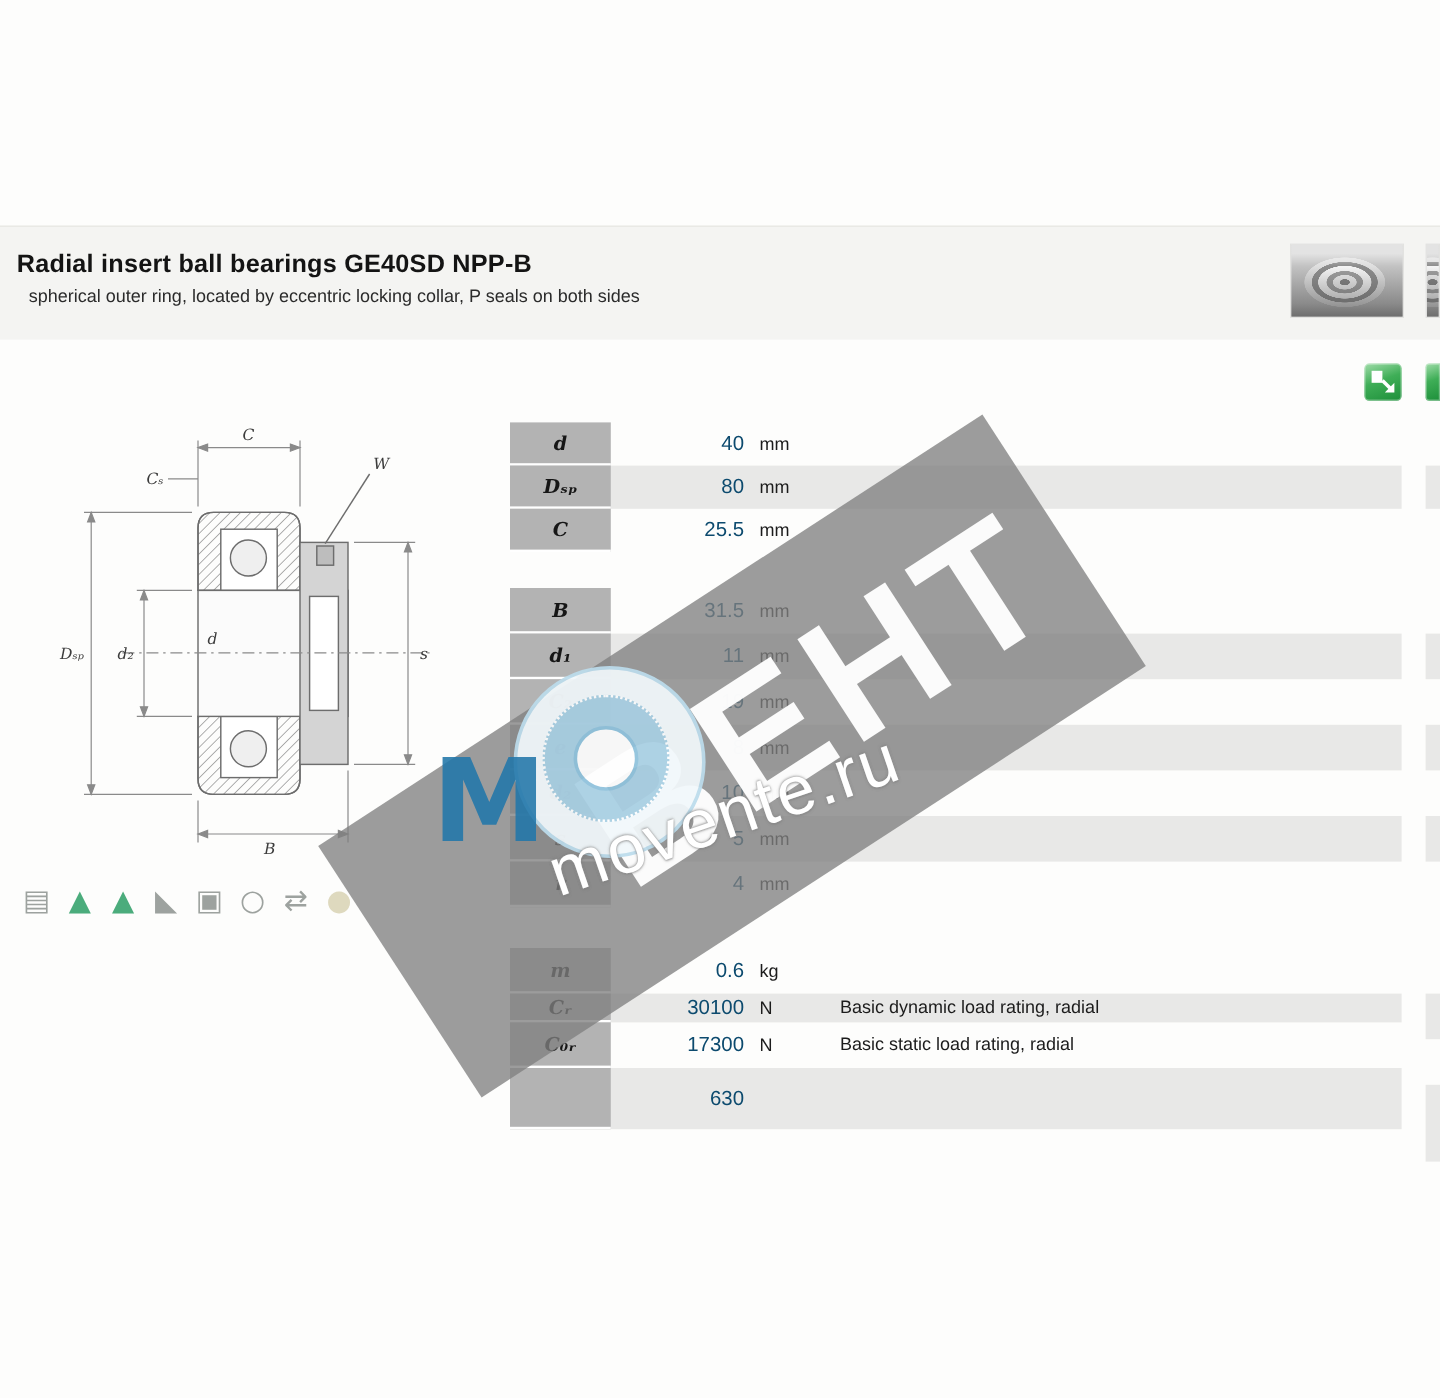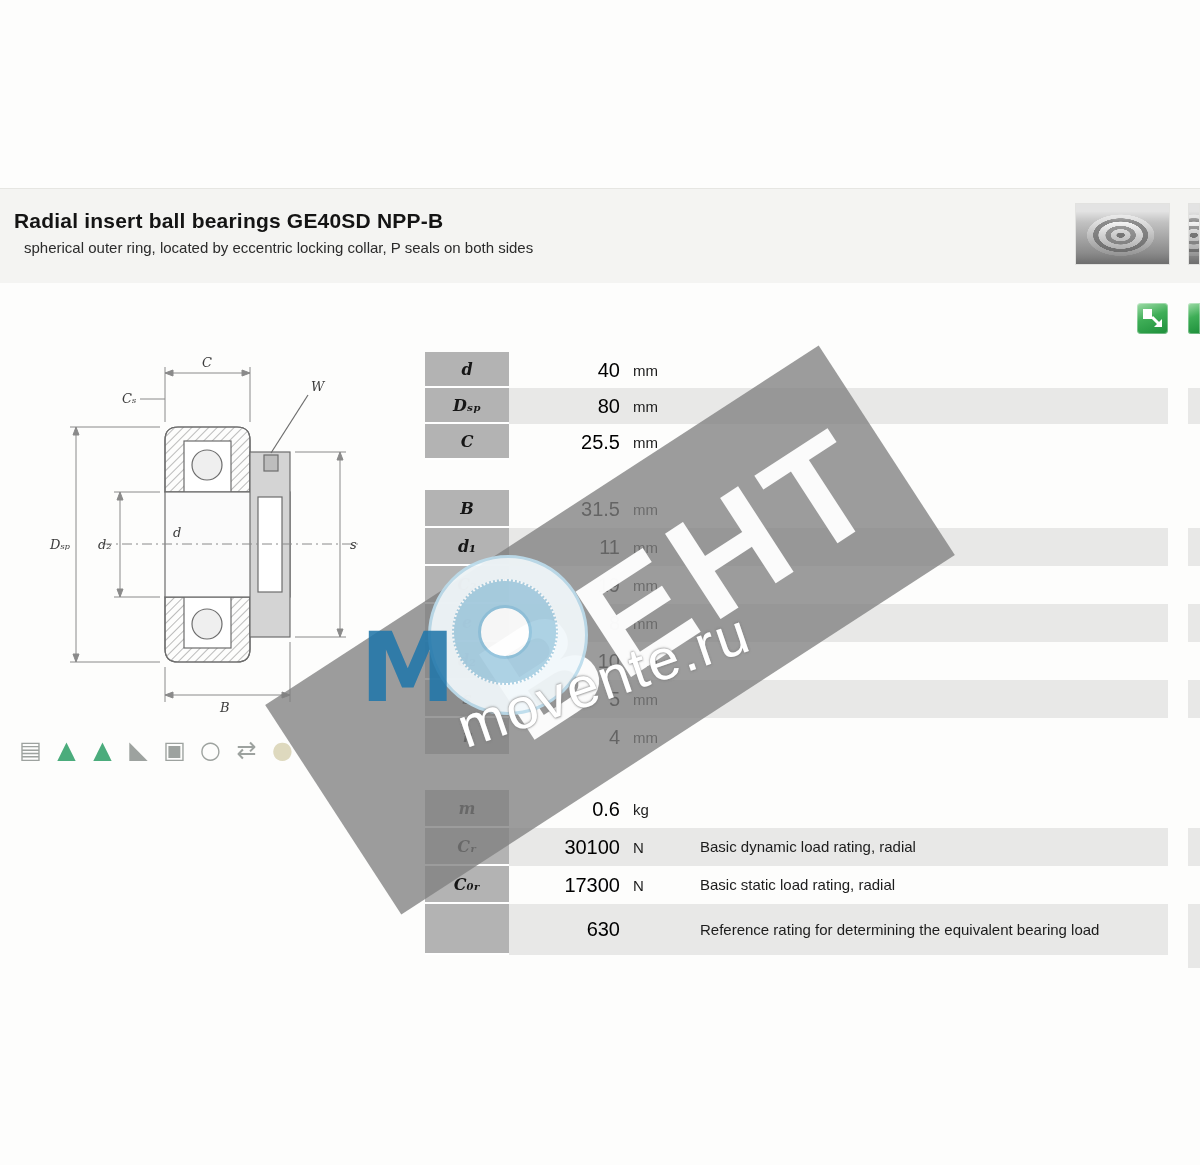--- a/index.html
+++ b/index.html
@@ -29,21 +29,21 @@
   
   .feature-row{position:absolute;left:16px;top:726px;width:300px;height:48px;display:flex;align-items:center;gap:7px;}
   .feature-ic{width:29px;height:36px;display:flex;align-items:center;justify-content:center;font-size:24px;line-height:1;font-family:"DejaVu Sans",sans-serif;opacity:.85;}
   
   .block{position:absolute;left:425px;width:743px;}
   .row{display:flex;align-items:center;box-sizing:border-box;}
   .row.alt{background:#e8e8e7;}
   .sym-cell{width:84px;align-self:stretch;background:#b3b3b3;border-bottom:2px solid #ffffff;
     display:flex;align-items:center;justify-content:center;
     font-family:"DejaVu Serif","DejaVu Sans",serif;font-style:italic;font-weight:bold;font-size:16px;color:#161616;}
-  .val{width:111px;text-align:right;font-size:20px;color:#000000;}
+  .val{width:111px;text-align:right;font-size:17px;color:#0c4a6e;}
   .unit{width:67px;padding-left:13px;box-sizing:content-box;font-size:15px;color:#1c1c1c;}
   .desc{margin-left:0px;width:430px;font-size:15px;color:#1c1c1c;line-height:1.55;}
   
   #sliver-col{position:absolute;left:1188px;top:0;width:12px;height:1165px;}
   #sliver-col .stripe{position:absolute;left:0;width:12px;background:#e8e8e7;}
   
   .drawing{position:absolute;left:10px;top:337px;}
   
   .wm-band{
     position:absolute;left:280px;top:505px;width:660px;height:250px;
@@ -235,37 +235,36 @@
           <div class="unit">mm</div>
           <div class="desc"></div>
         </div>
       </div>
       <div class="block" style="top: 790px;">
         <div class="row" style="height: 38px;">
           <div class="sym-cell">m</div>
           <div class="val">0.6</div>
           <div class="unit">kg</div>
         </div>
-        <div class="row alt" style="height: 38px;">
+        <div class="row alt" style="height: 24px;">
           <div class="sym-cell">Cᵣ</div>
           <div class="val">30100</div>
           <div class="unit">N</div>
           <div class="desc">Basic dynamic load rating, radial</div>
         </div>
         <div class="row" style="height: 38px;">
           <div class="sym-cell">C₀ᵣ</div>
           <div class="val">17300</div>
           <div class="unit">N</div>
           <div class="desc">Basic static load rating, radial</div>
         </div>
         <div class="row alt" style="height: 51px;">
           <div class="sym-cell"></div>
           <div class="val">630</div>
           <div class="unit"></div>
-          <div class="desc">Reference rating for determining the equivalent bearing load</div>
         </div>
       </div>
     </div>
 
   <div id="sliver-col">
       <div class="stripe" style="top: 388px; height: 36px;"></div>
       <div class="stripe" style="top: 528px; height: 38px;"></div>
       <div class="stripe" style="top: 604px; height: 38px;"></div>
       <div class="stripe" style="top: 680px; height: 38px;"></div>
       <div class="stripe" style="top: 828px; height: 38px;"></div>

